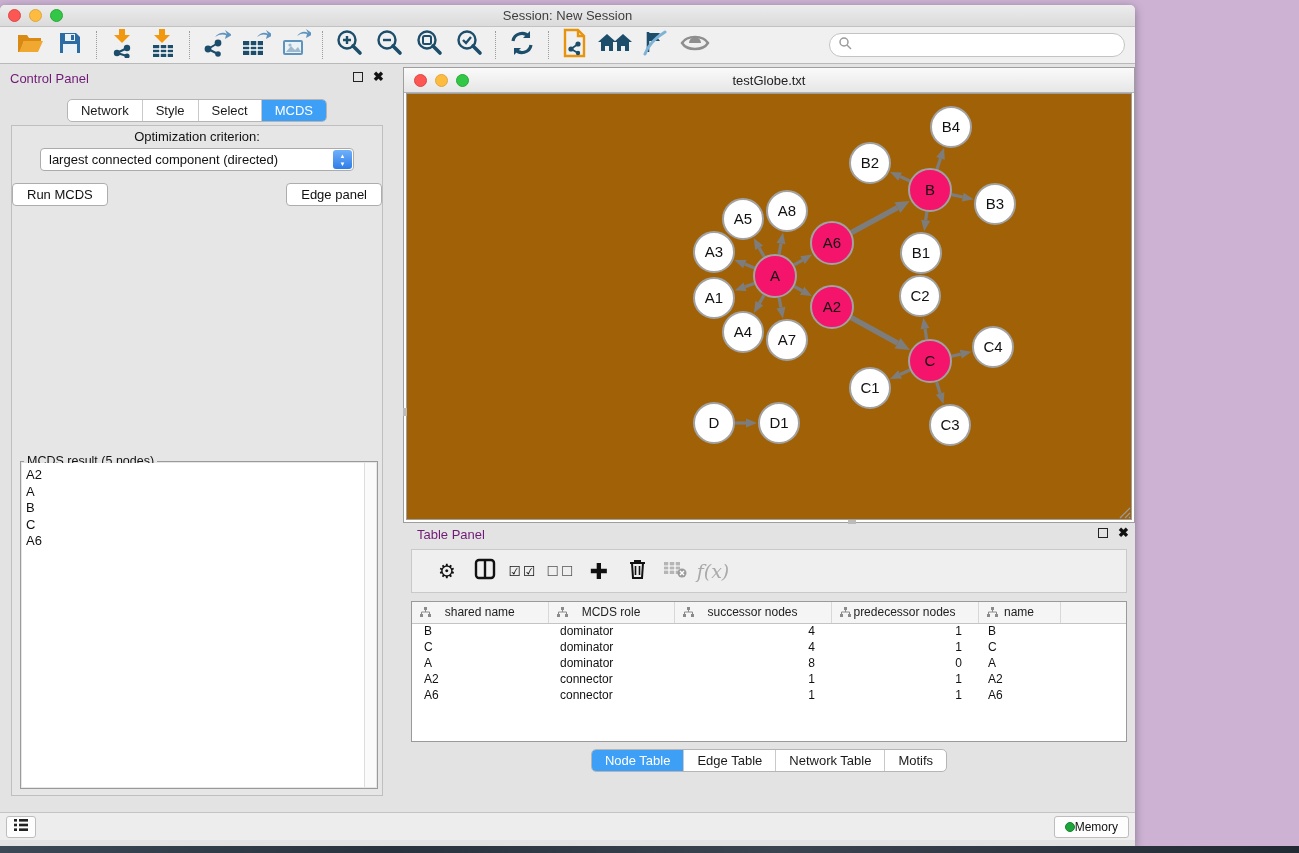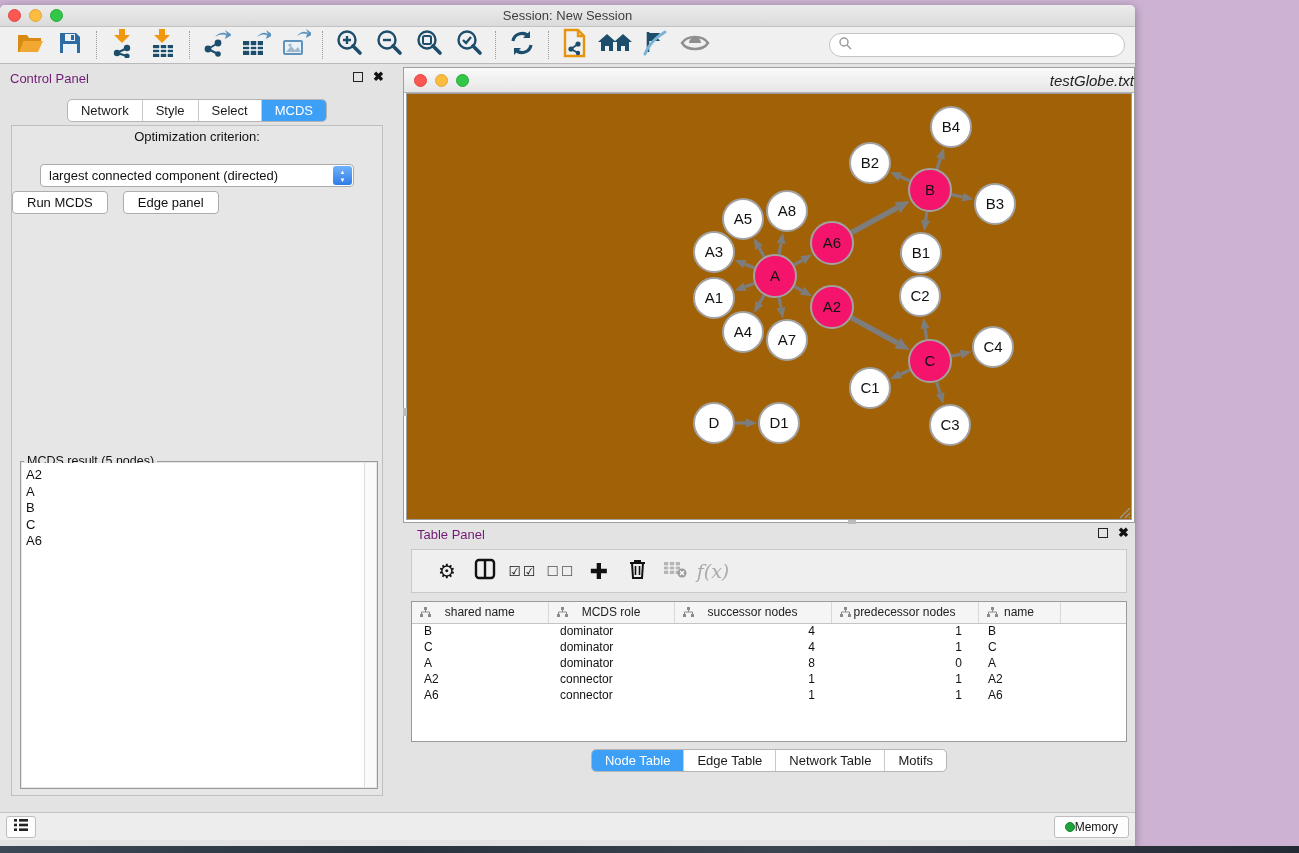--- a/index.html
+++ b/index.html
@@ -41,27 +41,27 @@
   .close-ic { font-size:13px; font-weight:bold; color:#111; line-height:10px; }
   .cp-tabs { position:absolute; top:30px; left:0; right:0; display:flex; justify-content:center; }
   .seg { display:inline-flex; border:1px solid #B5B5B5; border-radius:5px; overflow:hidden; background:#fff; }
   .seg-btn { padding:2px 13px; font-size:13px; color:#1A1A1A; border-left:1px solid #C9C9C9;
     line-height:17px; white-space:nowrap; }
   .seg-btn:first-child { border-left:none; }
   .seg-btn.active { background:#3E9FF6; color:#fff; }
   .cp-body { position:absolute; top:56px; left:7px; right:7px; bottom:14px;
     border:1px solid #BFBFBF; background:#E6E6E6; }
   .opt-label { text-align:center; font-size:13px; color:#111; margin-top:3px; }
-  .dropdown { position:relative; margin:20px auto 0; width:314px; height:23px; background:#fff;
+  .dropdown { position:relative; margin:4px auto 0; width:314px; height:23px; background:#fff;
     border:1px solid #ABABAB; border-radius:4px; font-size:13px; color:#111;
     display:flex; align-items:center; padding-left:8px; }
   .dd-stepper { position:absolute; right:1px; top:1px; width:19px; height:19px; border-radius:3px;
     background:linear-gradient(#6FB1FA,#2E7CE8); color:#fff; font-size:6px; line-height:6px;
     display:flex; flex-direction:column; align-items:center; justify-content:center; gap:2px; }
-  .btn-row { display:flex; justify-content:flex-start; gap:15px; margin-top:4px; }
+  .btn-row { display:flex; justify-content:space-between; gap:15px; margin-top:12px; }
   .push-btn { background:#fff; border:1px solid #ADADAD; border-radius:4px; font-size:13px;
     color:#111; padding:3px 14px; line-height:15px; }
   .result-box { position:absolute; left:8px; right:4px; top:335px; bottom:6px;
     border:1px solid #9A9A9A; }
   .result-legend { position:absolute; top:-8px; left:3px; background:#E6E6E6; font-size:12.5px;
     color:#111; padding:0 3px; }
   .result-list { position:absolute; left:1px; right:13px; top:1px; bottom:1px; background:#fff;
     font-size:13px; color:#111; padding:4px 0 0 4px; overflow:hidden; }
   .result-item { line-height:16.5px; }
   .result-scroll { position:absolute; right:1px; top:1px; bottom:1px; width:12px; background:#FAFAFA;
@@ -69,21 +69,21 @@
 
   
   .right-area { position:absolute; left:403px; top:0; right:0; bottom:0; }
 
   
   .network-frame { position:absolute; left:0; top:2px; right:0; height:456px;
     border:1px solid #9E9E9E; background:#fff; }
   .nf-titlebar { position:relative; height:25px; background:linear-gradient(#FAFAFA,#E6E6E6);
     border-bottom:1px solid #B3B3B3; }
   .nf-titlebar .lights { top:6px; left:10px; }
-  .nf-title { text-align:right; font-size:15px; line-height:25px; color:#222;font-style:italic; }
+  .nf-title { text-align:center; font-size:13px; line-height:25px; color:#222; }
   .nf-canvas { position:absolute; left:2px; right:2px; top:25px; bottom:2px; background:#a16207;
     border:1px solid #9E9E9E; overflow:hidden; }
   .grip { position:absolute; right:0; bottom:0; width:14px; height:14px; }
   .mark-left { position:absolute; left:-1px; top:340px; width:4px; height:8px; background:#BBB; }
   .mark-bottom { position:absolute; left:444px; bottom:-2px; width:8px; height:4px; background:#BBB; }
 
   
   .table-panel { position:absolute; left:0; right:0; top:460px; bottom:0; }
   .tp-toolbar { position:absolute; top:24px; left:8px; right:8px; height:44px; background:#EFEFEF;
     border:1px solid #C9C9C9; display:flex; align-items:center; padding-left:16px; gap:0; }

